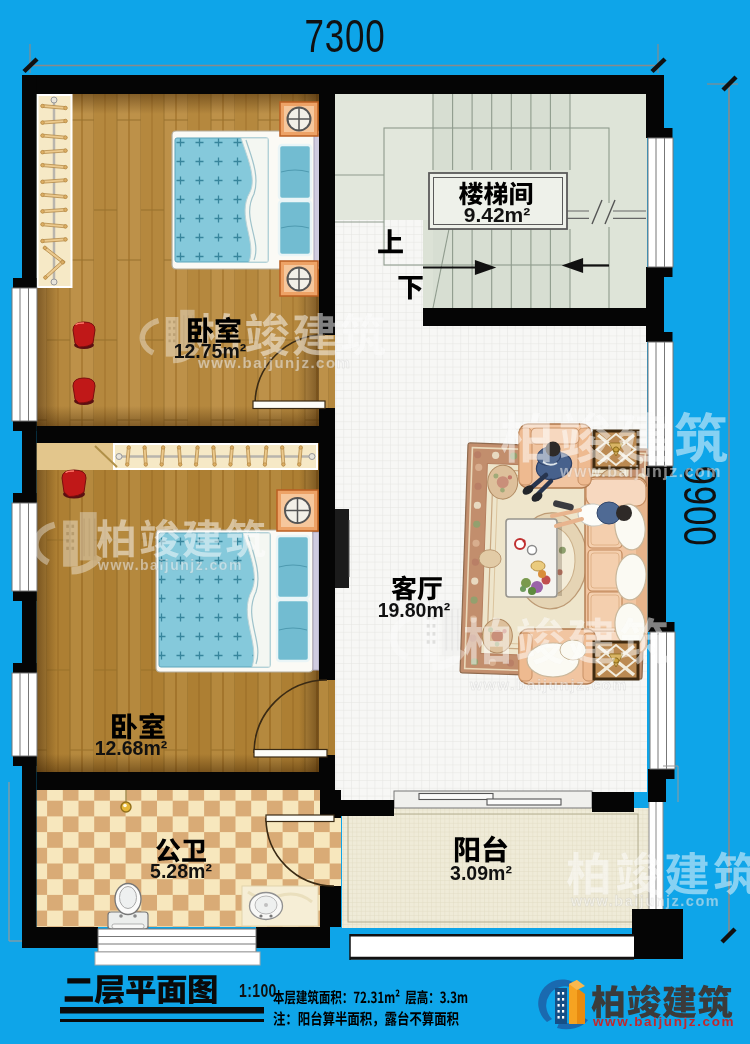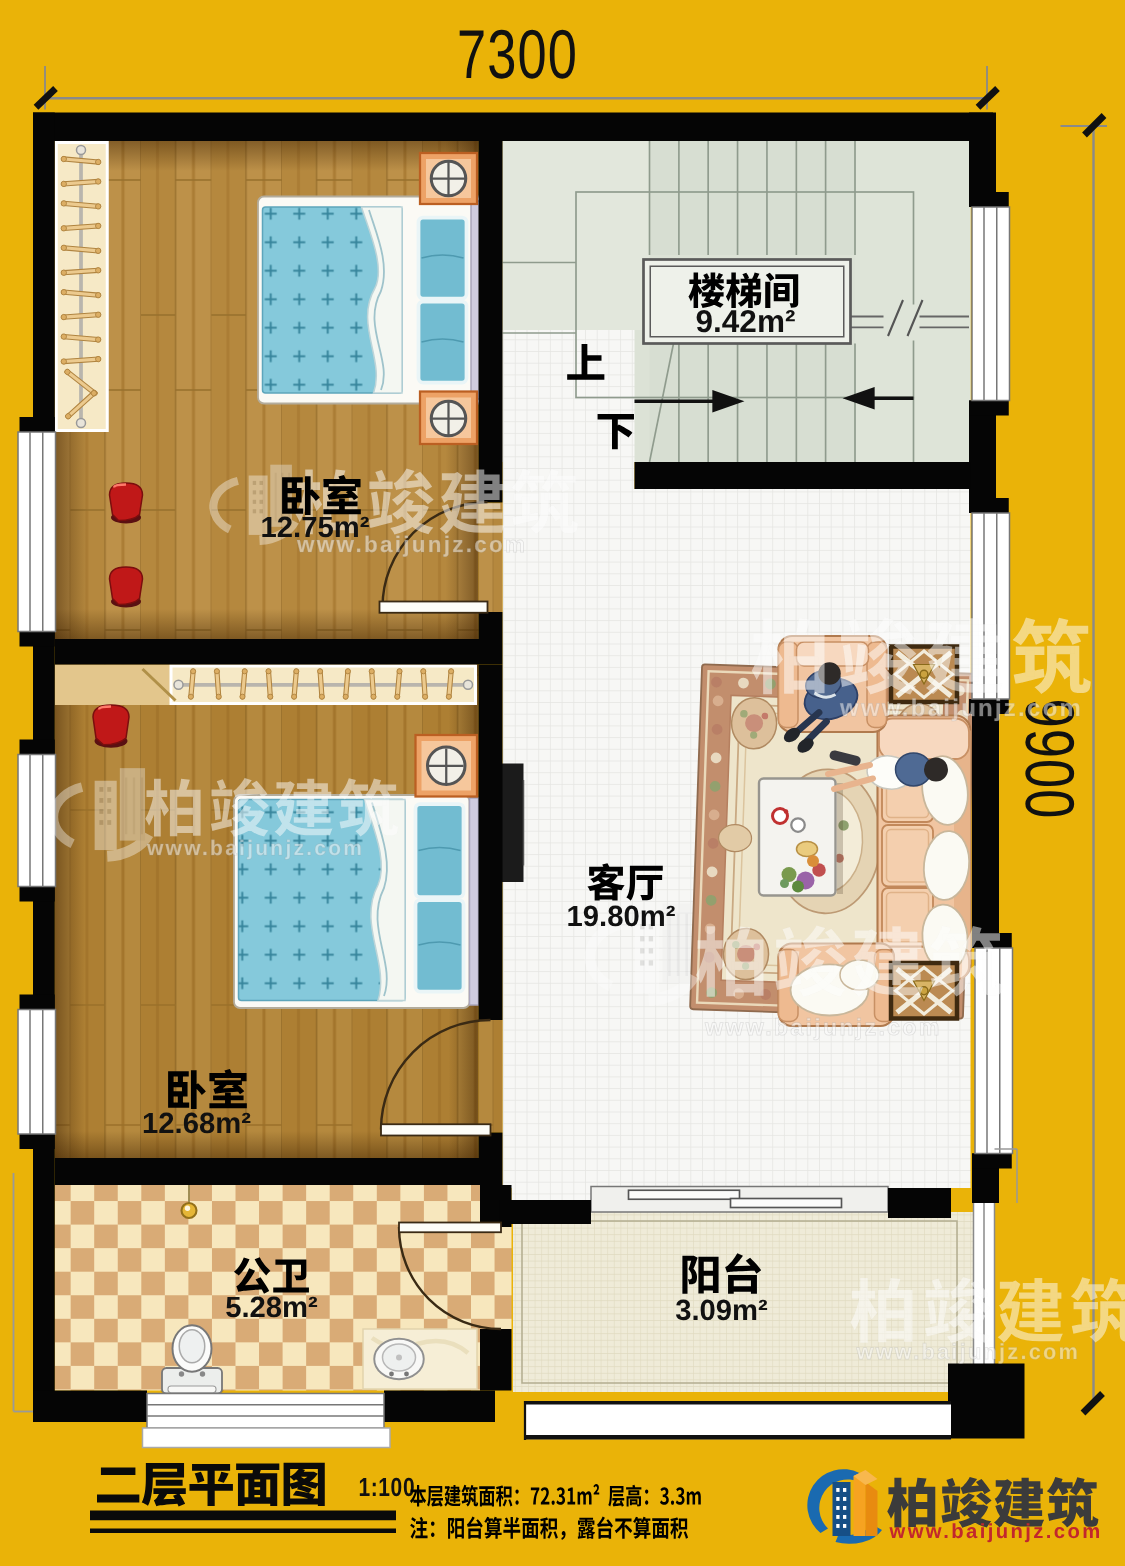--- a/index.html
+++ b/index.html
@@ -1,14 +1,14 @@
 <!DOCTYPE html>
 <html><head><meta charset="utf-8"><style>
 html,body{margin:0;padding:0;background:#fff;}
-#plan{position:relative;width:750px;height:1044px;background:#eab308;overflow:hidden;font-family:"Liberation Sans",sans-serif;}
+#plan{position:relative;width:750px;height:1044px;background:#0ea5e9;overflow:hidden;font-family:"Liberation Sans",sans-serif;}
 </style></head>
 <body>
 
 <div id="plan">
 <svg width="750" height="1044" viewBox="0 0 750 1044">
 
 <defs>
 <pattern id="tile" width="7.8" height="7.8" patternUnits="userSpaceOnUse">
   <rect width="7.8" height="7.8" fill="#f7f7f5"></rect>
   <path d="M0,0H7.8M0,0V7.8" stroke="#e5e5e2" stroke-width="1"></path>

